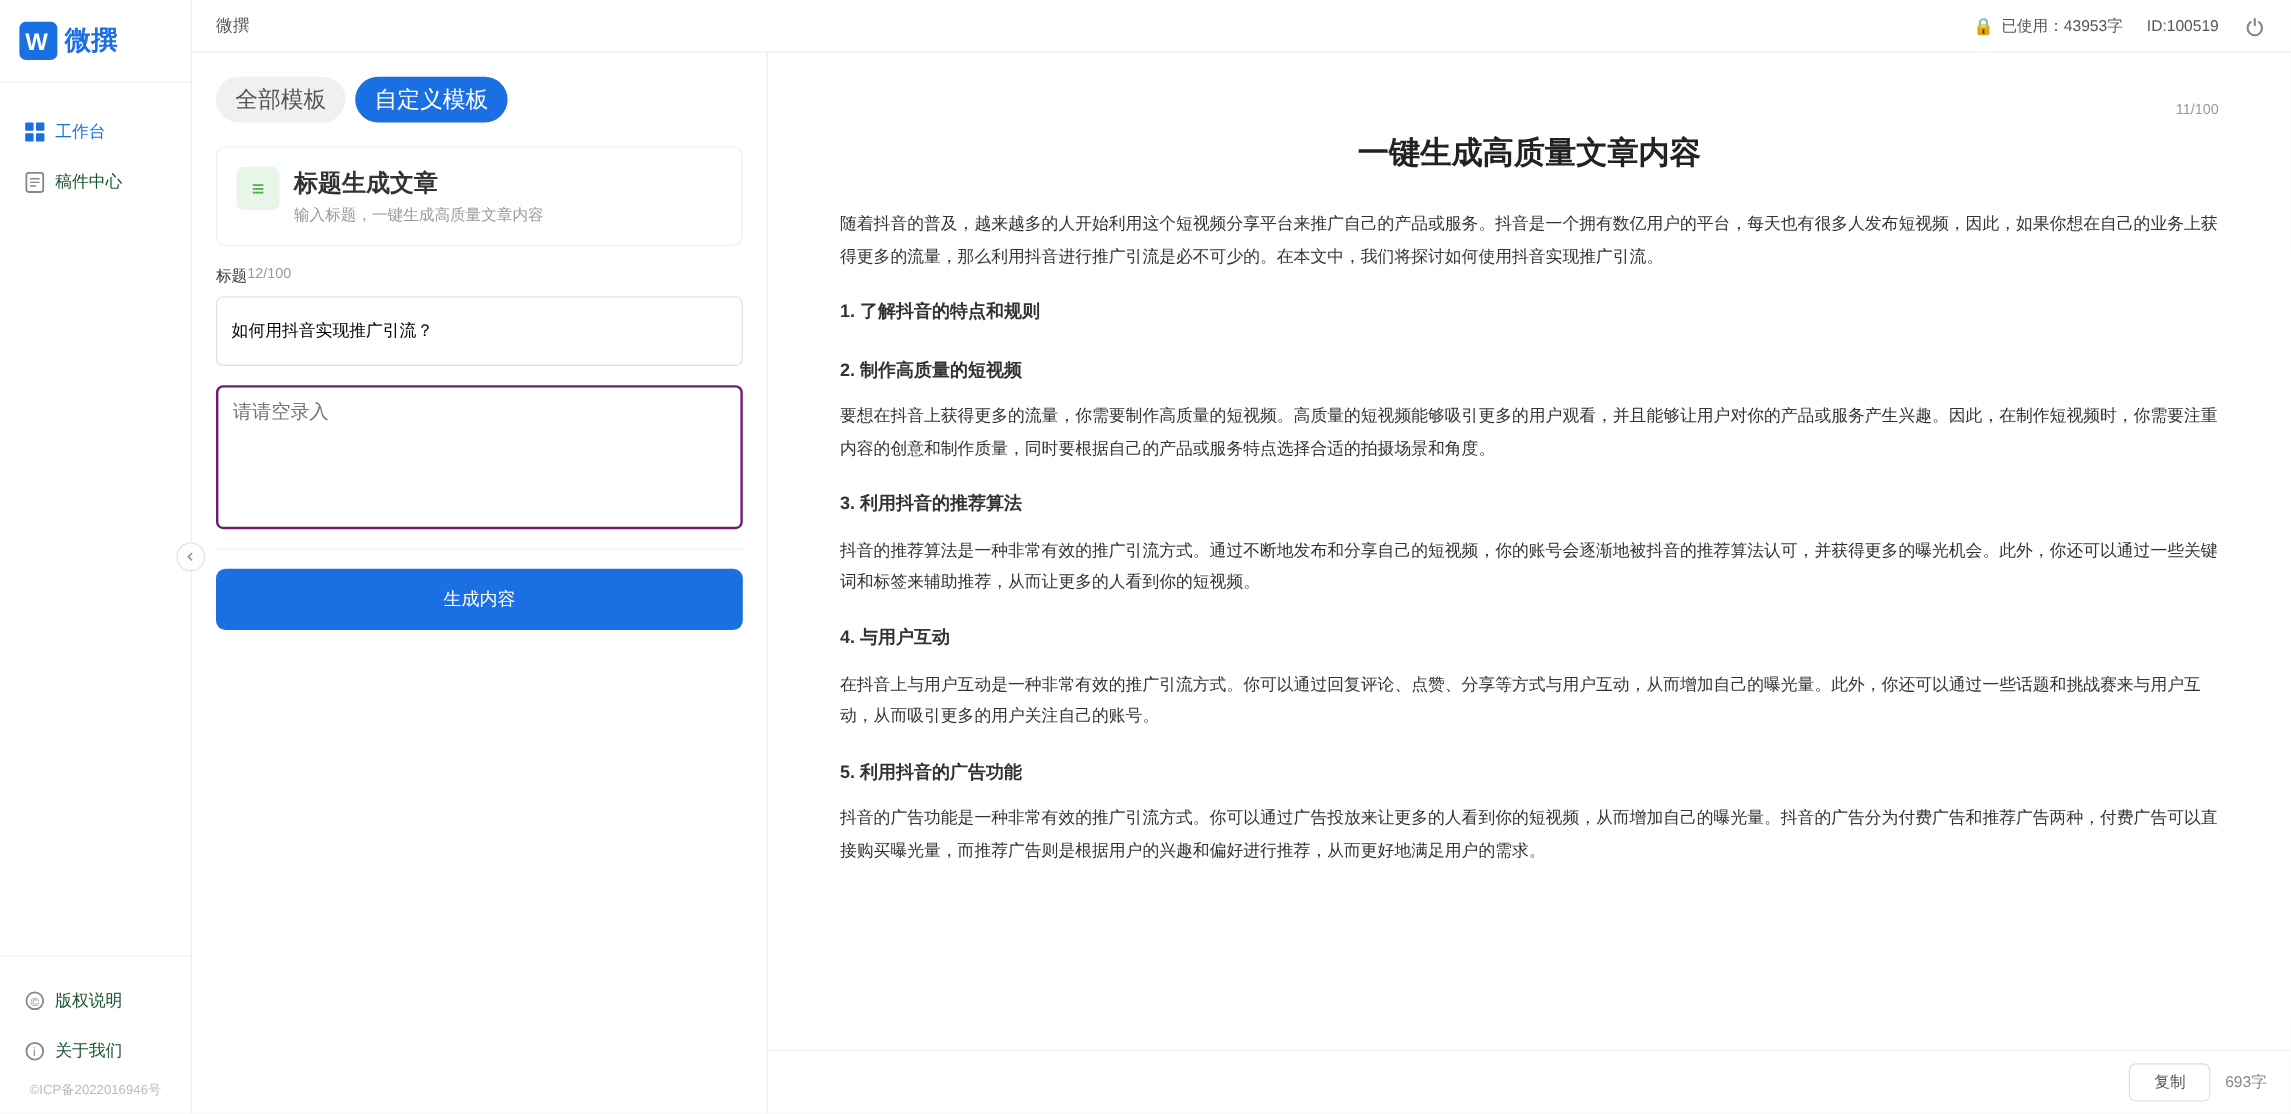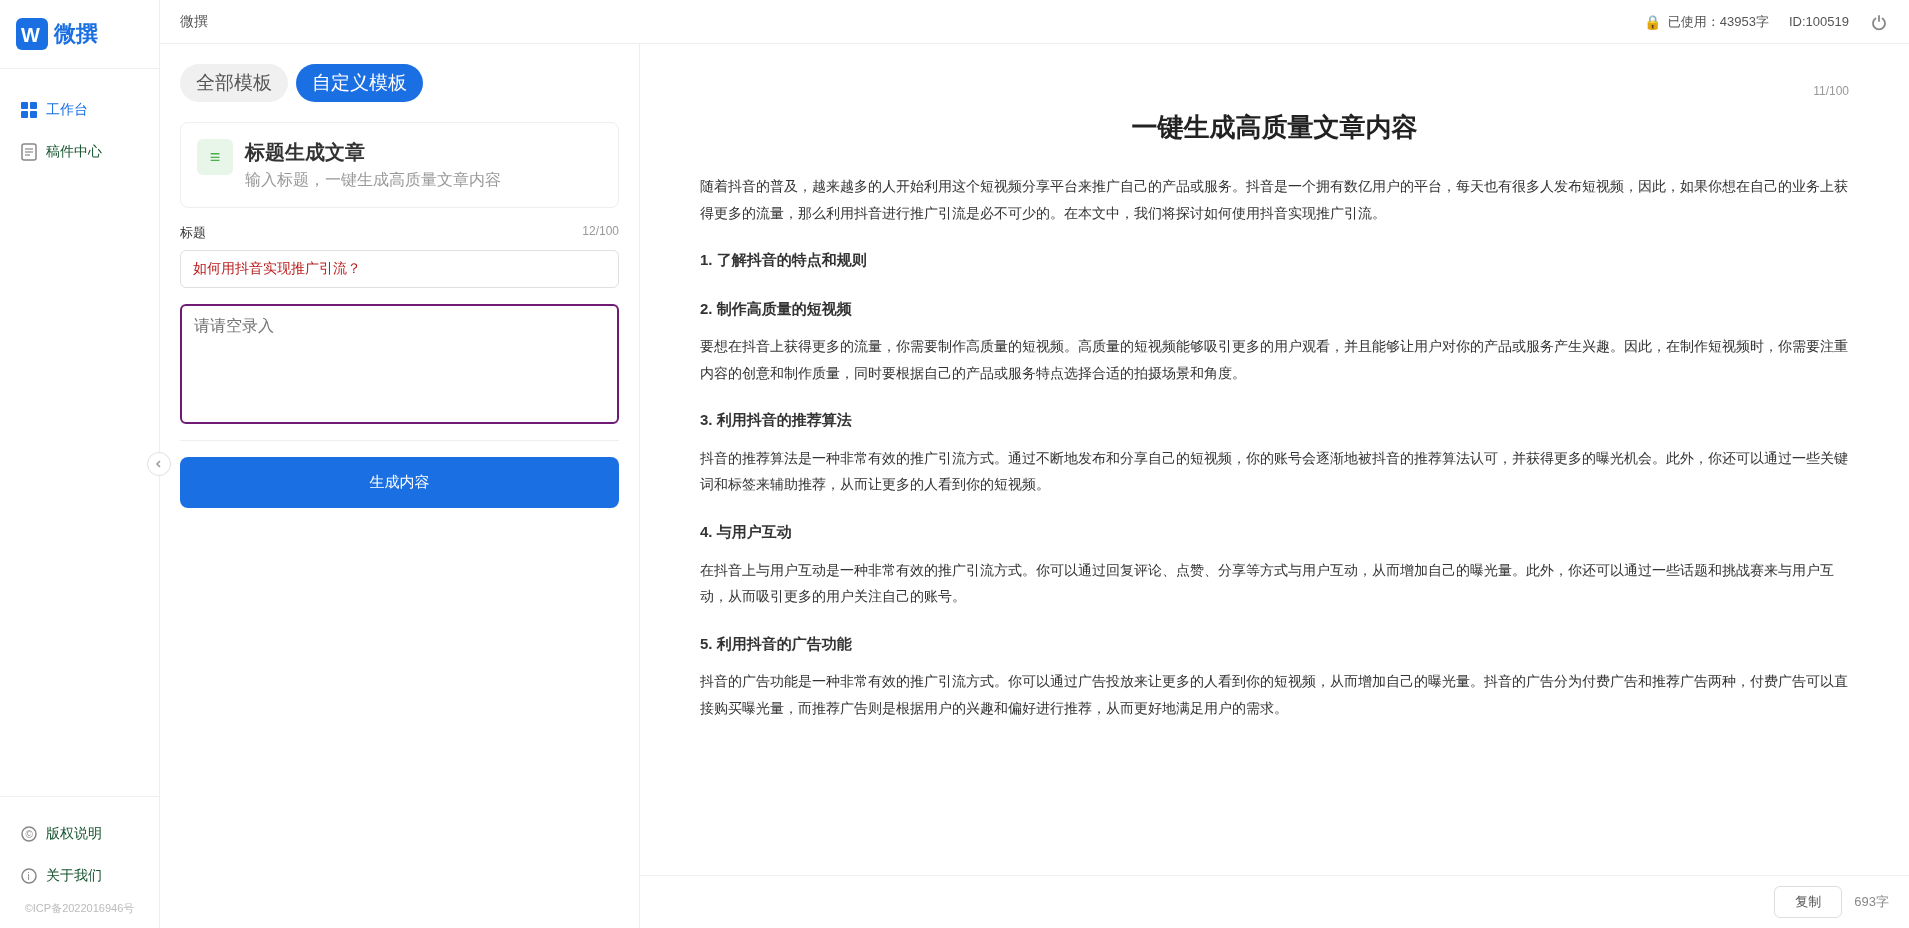--- a/index.html
+++ b/index.html
@@ -38,26 +38,26 @@
     
     .left-panel { width: 480px; background: #fff; border-right: 1px solid #eee; display: flex; flex-direction: column; padding: 20px; overflow-y: auto; }
     .tab-bar { display: flex; gap: 8px; margin-bottom: 20px; }
     .tab-btn { padding: 6px 16px; border-radius: 20px; font-size: 19px; cursor: pointer; border: none; background: #f0f0f0; color: #555; }
     .tab-btn.active { background: #1a6fe3; color: #fff; }
 
     .template-card { display: flex; align-items: flex-start; gap: 12px; padding: 16px; border: 1px solid #eee; border-radius: 8px; margin-bottom: 16px; cursor: pointer; }
     .template-icon { width: 36px; height: 36px; background: #e8f5e9; border-radius: 6px; display: flex; align-items: center; justify-content: center; flex-shrink: 0; }
     .template-icon-symbol { color: #4caf50; font-size: 18px; font-weight: bold; }
     .template-info h3 { font-size: 20px; font-weight: 600; color: #333; margin-bottom: 4px; }
-    .template-info p { font-size: 16px; color: #999; }
+    .template-info p { font-size: 13px; color: #999; }
 
     .form-group { margin-bottom: 16px; }
-    .form-label { display: flex; justify-content: space-between; font-size: 13px; color: #333; margin-bottom: 8px; gap: 24px; }
+    .form-label { display: flex; justify-content: flex-start; font-size: 13px; color: #333; margin-bottom: 8px; }
     .char-count { font-size: 12px; color: #999; }
-    .form-input { width: 100%; padding: 10px 12px; border: 1px solid #e0e0e0; border-radius: 6px; font-size: 14px; color: #b91c1c; outline: none; font-family: inherit; }
+    .form-input { width: 100%; padding: 20px 12px; border: 1px solid #e0e0e0; border-radius: 6px; font-size: 14px; color: #000000; outline: none; font-family: inherit; }
     .form-textarea { width: 100%; padding: 10px 12px; border: 2px solid #701a75; border-radius: 6px; font-size: 16px; color: #ccc; min-height: 120px; resize: none; outline: none; font-family: inherit; }
     .divider { border: none; border-top: 1px solid #eee; margin: 16px 0; }
     .generate-btn { width: 100%; padding: 16px; background: #1a6fe3; color: #fff; border: none; border-radius: 8px; font-size: 15px; cursor: pointer; font-family: inherit; }
 
     
     .right-panel { flex: 1; background: #fff; display: flex; flex-direction: column; overflow: hidden; position: relative; }
     .article-container { flex: 1; overflow-y: auto; padding: 40px 60px; }
     .article-page-num { text-align: right; font-size: 12px; color: #999; margin-bottom: 12px; }
     .article-title { text-align: center; font-size: 26px; font-weight: bold; color: #222; margin-bottom: 28px; }
     .article-body { font-size: 14px; color: #333; line-height: 1.9; }

